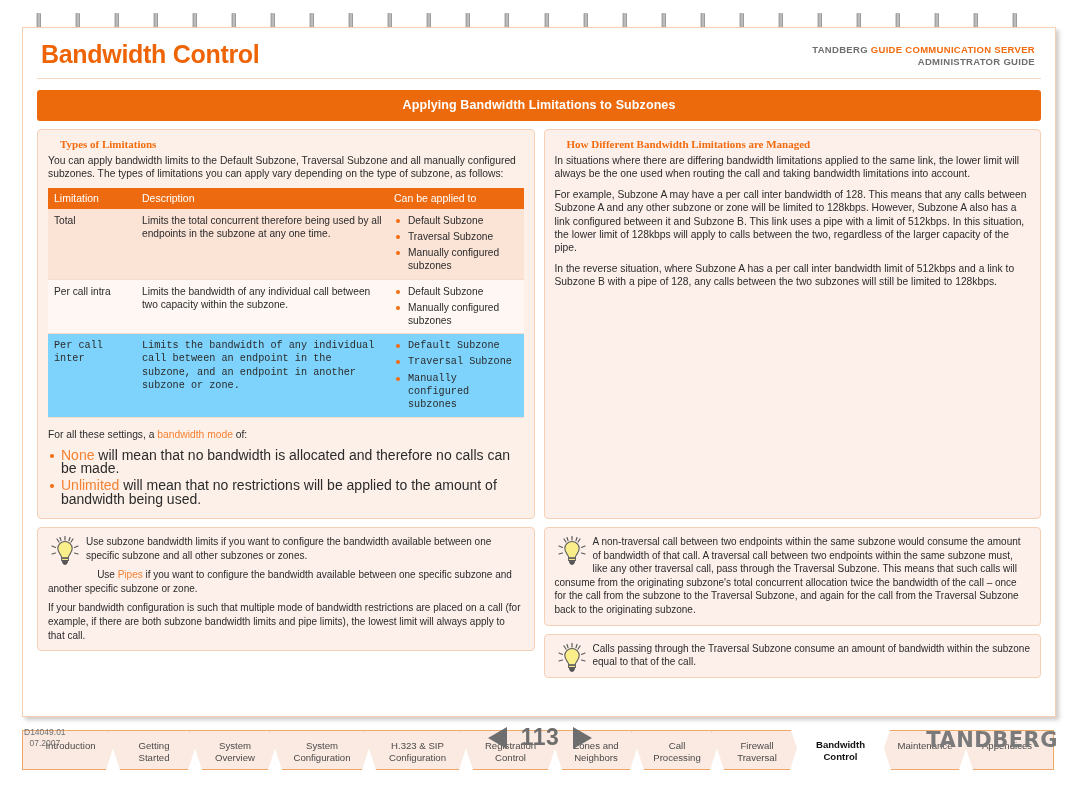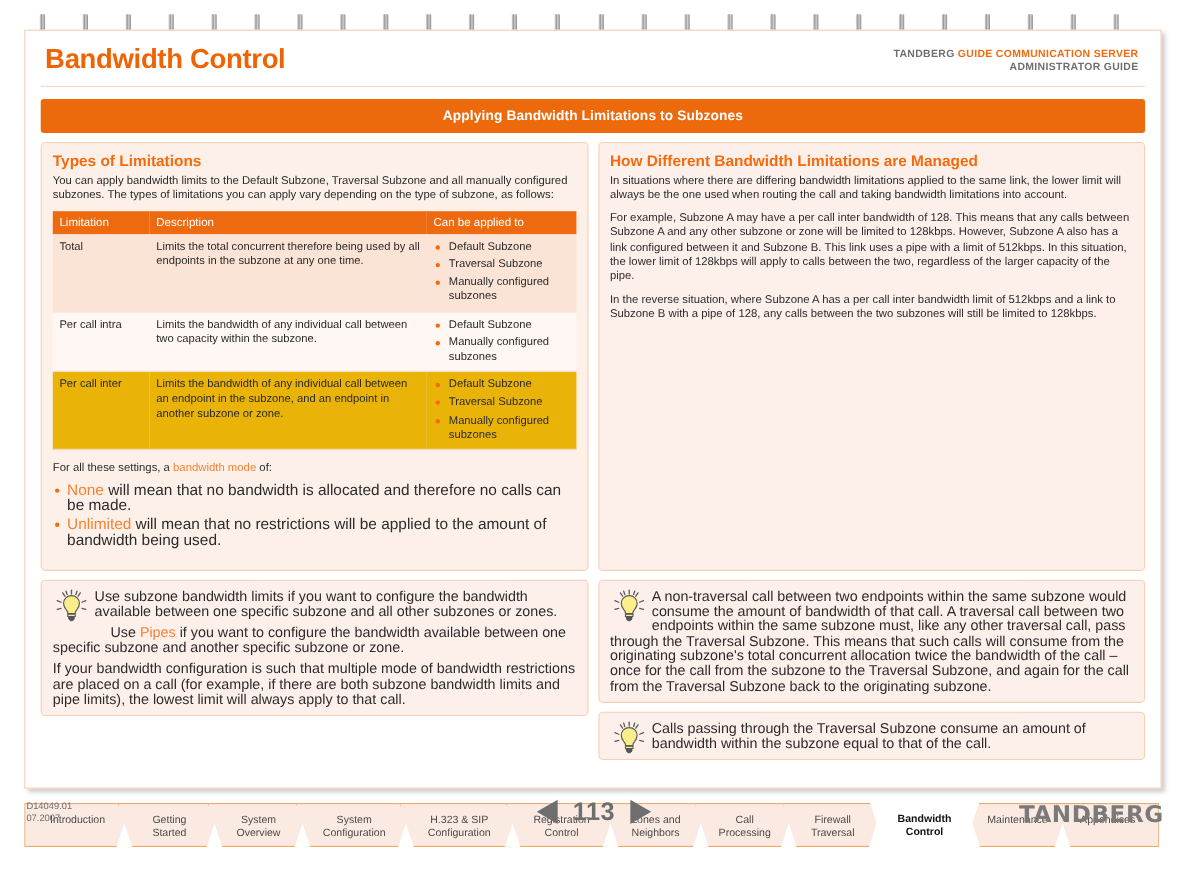--- a/index.html
+++ b/index.html
@@ -108,23 +108,24 @@
     border: 1px solid #F6D0B5;
     border-radius: 4px;
     box-sizing: border-box;
     padding: 8px 10px 10px 10px;
   }
   .panel.tall-left { height: 390px; }
   .panel.tall-right { height: 390px; background: #FDF0EB; }
 
   .panel-title {
     color: #F26B0F;
-    font-size: 14px;
+    font-size: 11px;
     font-weight: bold;
-    margin: 0 0 4px 0;
+    margin: 0 0 4px 12px;
+    font-family: Liberation Serif, serif;
   }
   .ptext {
     font-size: 10.3px;
     color: #2b2b2b;
     line-height: 13.4px;
     margin: 0 0 7px 0;
   }
   .ptext:last-child { margin-bottom: 0; }
 
   
@@ -145,21 +146,21 @@
   table.limits td {
     font-size: 10.2px;
     color: #2b2b2b;
     vertical-align: top;
     padding: 5px 6px 6px 6px;
     line-height: 13.2px;
     border-bottom: 1px solid #F8DCCB;
   }
   tr.row-a td { background: #FBE3D6; }
   tr.row-b td { background: #FEF7F3; }
-  tr.row-c td { background: #eab308; }
+  tr.row-c td { background: #7dd3fc; font-family: Liberation Mono, monospace; }
   .col-lim { width: 76px; }
   .col-desc { width: 240px; }
   .col-app { width: auto; }
 
   ul.dots {
     list-style: none;
     margin: 0;
     padding: 0;
   }
   ul.dots li {
@@ -209,21 +210,21 @@
   .tip {
     background: #FDF0EB;
     border: 1px solid #F6D0B5;
     border-radius: 4px;
     margin-top: 8px;
     padding: 7px 10px 8px 10px;
     box-sizing: border-box;
     position: relative;
   }
   .tip-body {
-    font-size: 13px;
+    font-size: 10px;
     color: #2b2b2b;
     line-height: 13.6px;
   }
   .tip-body p { margin: 0 0 6px 0; }
   .tip-body p:last-child { margin-bottom: 0; }
   .bulb {
     float: left;
     width: 34px;
     height: 34px;
     margin: 0 4px 0 0;
@@ -258,21 +259,21 @@
     background: #ffffff;
     border: none;
     color: #111111;
     font-weight: bold;
     z-index: 5;
     filter: drop-shadow(2px 2px 2px rgba(90,80,75,0.55));
     clip-path: polygon(0 0, 100% 0, calc(100% - 13px) 100%, 13px 100%);
   }
 
   
-  .footer { position: absolute; left: 0; top: 724px; width: 1080px; height: 39px; }
+  .footer { position: absolute; left: 0; top: 724px; width: 1080px; height: 39px; text-align: center; }
   .doc-id {
     position: absolute;
     left: 24px;
     top: 3px;
     font-size: 8.5px;
     color: #6e6e6e;
     line-height: 11px;
   }
   .pager {
     position: absolute;

